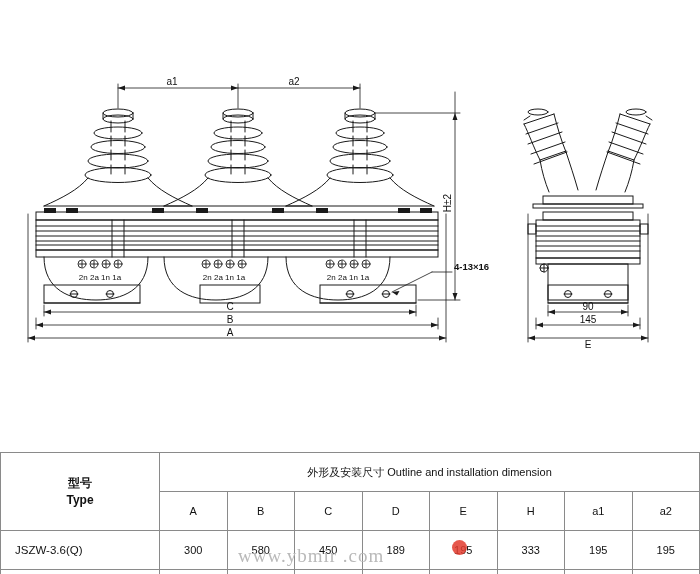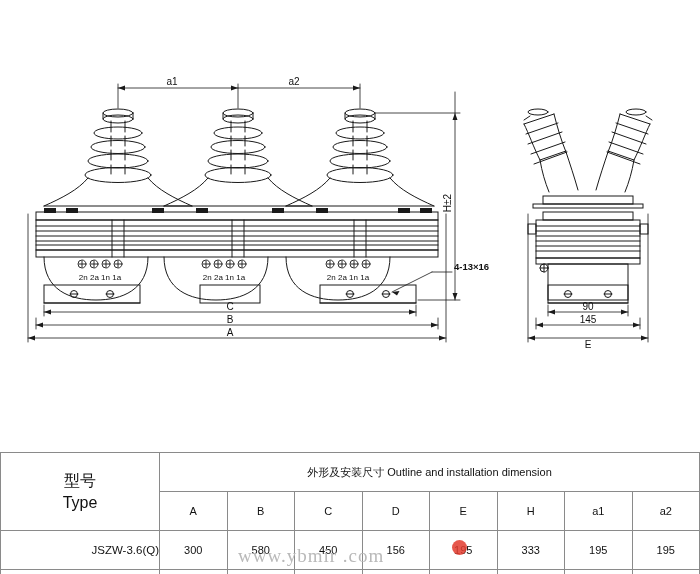--- a/index.html
+++ b/index.html
@@ -27,28 +27,29 @@
     border:1px solid #8a8a8a;
     text-align:center;
     color:#111;
     font-weight:normal;
     padding:0;
     height:38px;
   }
   table.spec th.type-head{
     width:158px;
     line-height:1.35;
-    font-size:16px;
+    font-size:12px;
+    font-weight:bold;
   }
   table.spec th.dim-head{
     font-size:11px;
   }
   table.spec td.type-cell{
-    text-align:right;
-    padding-left:28px;
+    text-align:left;
+    padding-left:14px;
     font-size:11.5px;
   }
   .watermark{
     position:absolute;
     left:0;top:0;width:700px;height:574px;
     pointer-events:none;
   }
   .wm-text{
     position:absolute;
     left:238px;top:545px;
@@ -415,21 +416,21 @@
         <th>a1</th>
         <th>a2</th>
       </tr>
     </thead>
     <tbody>
       <tr>
         <td class="type-cell">JSZW-3.6(Q)</td>
         <td>300</td>
         <td>580</td>
         <td>450</td>
-        <td>156</td>
+        <td>189</td>
         <td>195</td>
         <td>333</td>
         <td>195</td>
         <td>195</td>
       </tr>
       <tr>
         <td class="type-cell">JSZW-10(Q)</td>
         <td>660</td>
         <td>640</td>
         <td>620</td>

